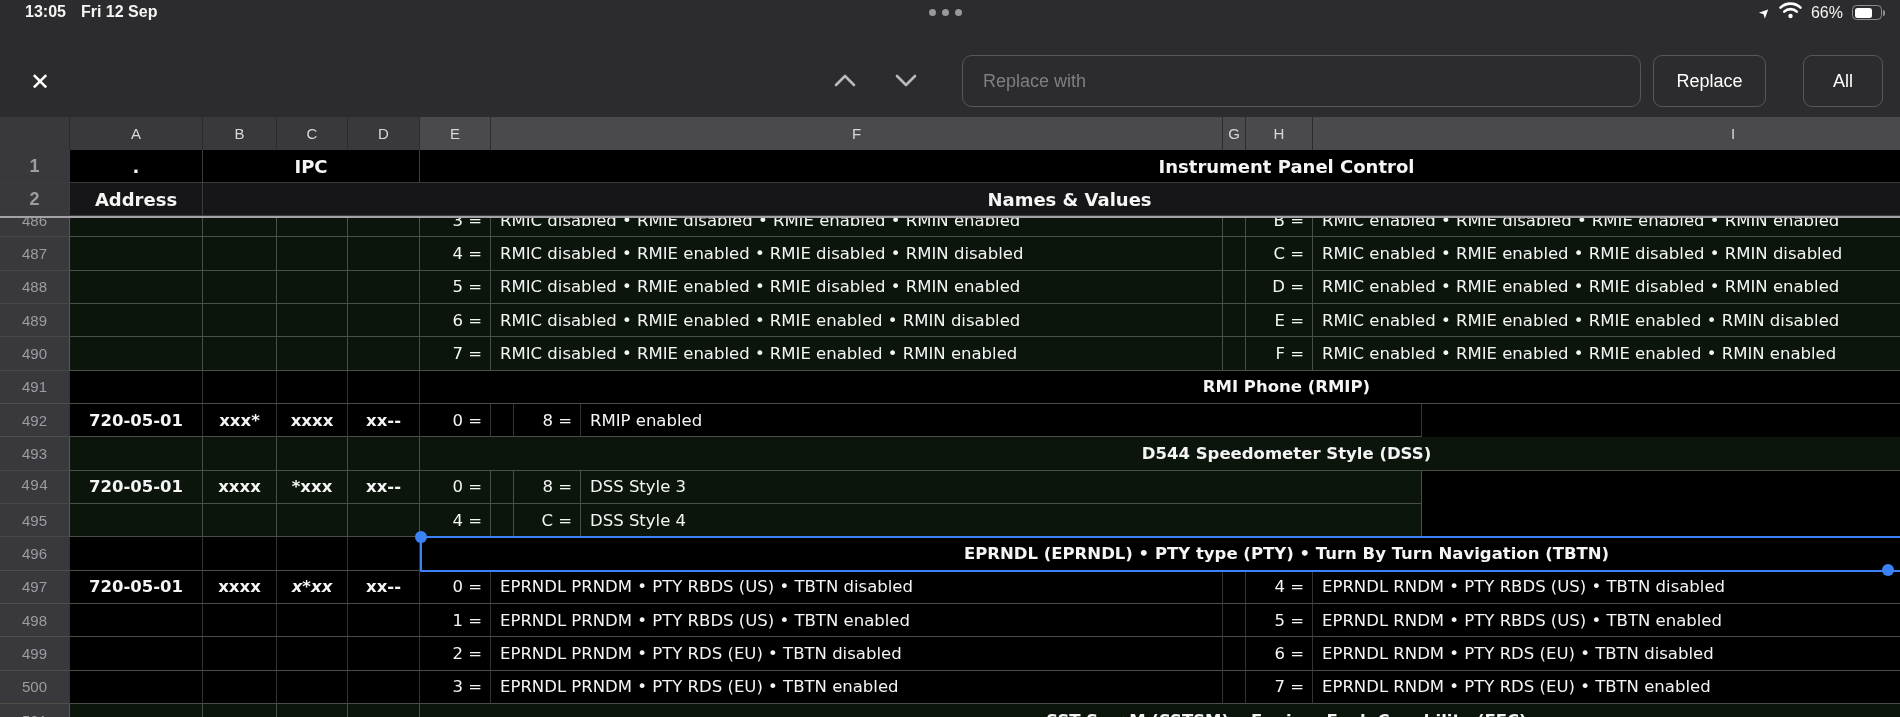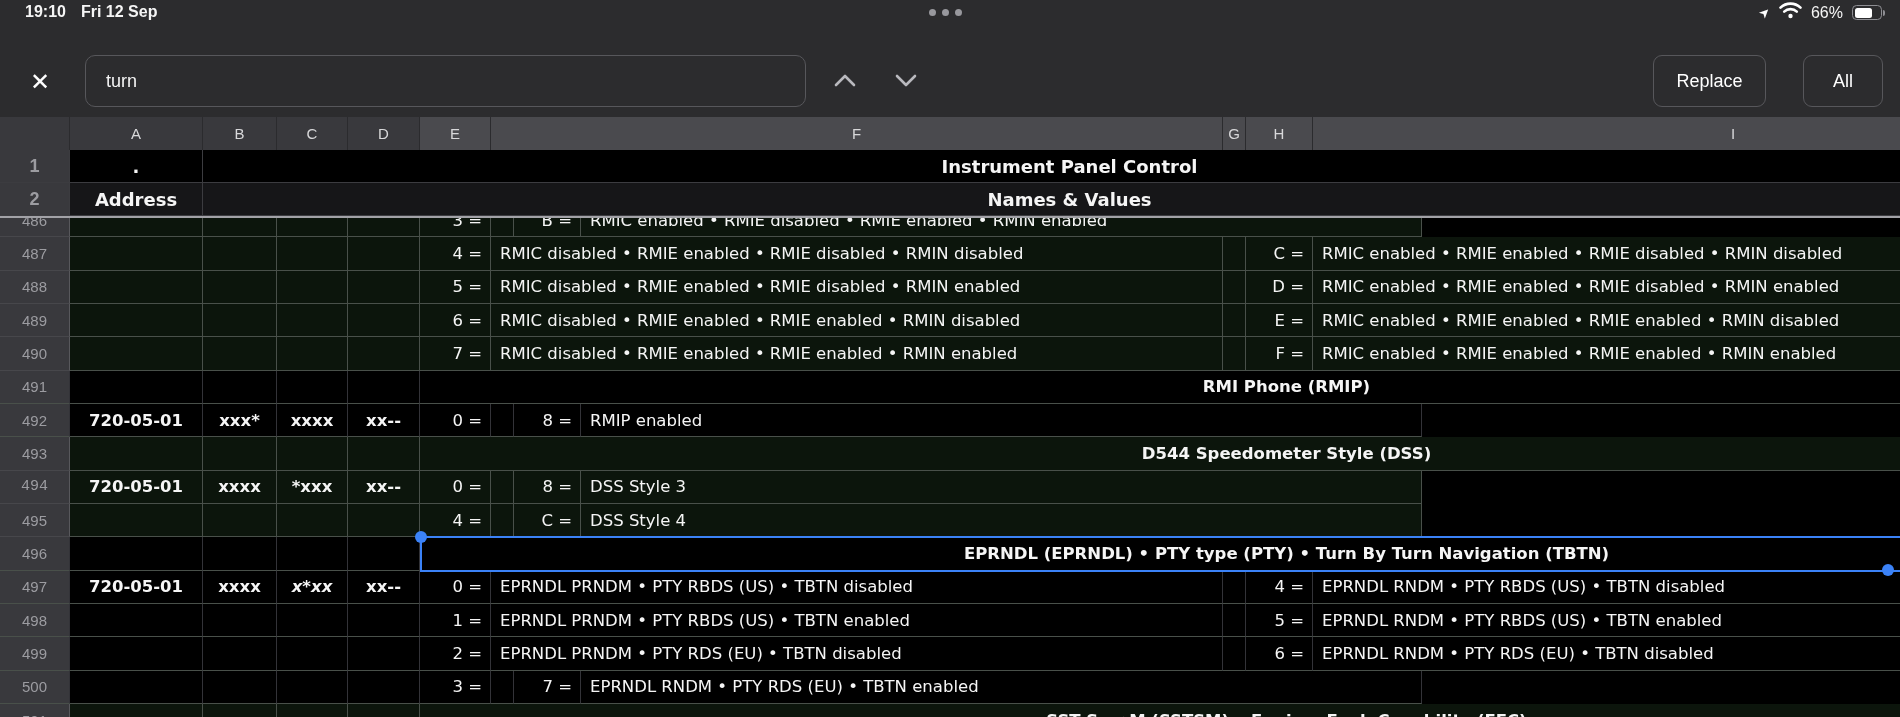--- a/index.html
+++ b/index.html
@@ -78,21 +78,21 @@
   .handle.tl{left:-7px;top:-7px;}
   .handle.br{left:1460px;top:26px;}
 </style>
 </head>
 <body>
 
 <div class="screen">
 
   <div class="status-bar">
     <div class="status-left">
-      <span class="status-time">19:10</span>
+      <span class="status-time">13:05</span>
       <span class="status-date">Fri 12 Sep</span>
     </div>
     <div class="status-center">
       <span class="dot"></span>
       <span class="dot"></span>
       <span class="dot"></span>
     </div>
     <div class="status-right">
       <span class="loc-icon">➤</span>
       <span>
@@ -105,33 +105,33 @@
       <span>66%</span>
       <span class="battery">
         <span class="fill"></span>
         <span class="nub"></span>
       </span>
     </div>
   </div>
 
   <div class="find-bar">
     <button class="close-btn">✕</button>
-    <div class="field search-field">
-      <span>turn</span>
-    </div>
     <button class="chev-btn prev-btn">
       <svg width="24" height="15" viewBox="0 0 24 15">
           <polyline points="3,12 12,3 21,12" fill="none" stroke="#b9b9be" stroke-width="2.6" stroke-linecap="round" stroke-linejoin="round"></polyline>
         </svg>
     </button>
     <button class="chev-btn next-btn">
       <svg width="24" height="15" viewBox="0 0 24 15">
           <polyline points="3,3 12,12 21,3" fill="none" stroke="#b9b9be" stroke-width="2.6" stroke-linecap="round" stroke-linejoin="round"></polyline>
         </svg>
     </button>
+    <div class="field replace-field">
+      <span class="placeholder">Replace with</span>
+    </div>
     <button class="bar-btn replace-btn">Replace</button>
     <button class="bar-btn all-btn">All</button>
   </div>
 
   <div class="sheet">
     <div class="col-headers" id="colHeaders">
         <div class="col-h" style="flex: 0 0 70px;"></div>
         <div class="col-h" style="flex: 0 0 133px;">A</div>
         <div class="col-h" style="flex: 0 0 74px;">B</div>
         <div class="col-h" style="flex: 0 0 71px;">C</div>
@@ -139,38 +139,40 @@
         <div class="col-h sel" style="flex: 0 0 71px;">E</div>
         <div class="col-h sel" style="flex: 0 0 732px;">F</div>
         <div class="col-h sel" style="flex: 0 0 23px;">G</div>
         <div class="col-h sel" style="flex: 0 0 67px;">H</div>
         <div class="col-h sel" style="flex: 0 0 841px;">I</div>
       </div>
     <div class="frozen" id="frozenRows">
         <div class="row r1">
           <div class="cell gut" style="flex: 0 0 70px;">1</div>
           <div class="cell c-center bold" style="flex: 0 0 133px;">.</div>
+          <div class="cell c-center bold" style="flex: 0 0 217px;">IPC</div>
           <div class="cell c-center bold" style="flex: 0 0 1734px;">Instrument Panel Control</div>
         </div>
         <div class="row r2">
           <div class="cell gut" style="flex: 0 0 70px;">2</div>
           <div class="cell c-center bold" style="flex: 0 0 133px;">Address</div>
           <div class="cell c-center bold" style="flex: 0 0 1734px;">Names &amp; Values</div>
         </div>
       </div>
     <div class="divider"></div>
     <div class="data-viewport">
       <div class="rows" id="dataRows">
           <div class="row green">
             <div class="cell gut" style="flex: 0 0 70px;">486</div>
             <div class="cell c-center bold" style="flex: 0 0 133px;"></div>
             <div class="cell c-center bold" style="flex: 0 0 74px;"></div>
             <div class="cell c-center bold" style="flex: 0 0 71px;"></div>
             <div class="cell c-center bold" style="flex: 0 0 72px;"></div>
             <div class="cell c-right" style="flex: 0 0 71px;">3 =</div>
+            <div class="cell c-left" style="flex: 0 0 732px;">RMIC disabled • RMIE disabled • RMIE enabled • RMIN enabled</div>
             <div class="cell " style="flex: 0 0 23px;"></div>
             <div class="cell c-right" style="flex: 0 0 67px;">B =</div>
             <div class="cell c-left" style="flex: 0 0 841px;">RMIC enabled • RMIE disabled • RMIE enabled • RMIN enabled</div>
           </div>
           <div class="row green">
             <div class="cell gut" style="flex: 0 0 70px;">487</div>
             <div class="cell c-center bold" style="flex: 0 0 133px;"></div>
             <div class="cell c-center bold" style="flex: 0 0 74px;"></div>
             <div class="cell c-center bold" style="flex: 0 0 71px;"></div>
             <div class="cell c-center bold" style="flex: 0 0 72px;"></div>
@@ -313,20 +315,21 @@
             <div class="cell c-right" style="flex: 0 0 67px;">6 =</div>
             <div class="cell c-left" style="flex: 0 0 841px;">EPRNDL RNDM • PTY RDS (EU) • TBTN disabled</div>
           </div>
           <div class="row black">
             <div class="cell gut" style="flex: 0 0 70px;">500</div>
             <div class="cell c-center bold" style="flex: 0 0 133px;"></div>
             <div class="cell c-center bold" style="flex: 0 0 74px;"></div>
             <div class="cell c-center bold" style="flex: 0 0 71px;"></div>
             <div class="cell c-center bold" style="flex: 0 0 72px;"></div>
             <div class="cell c-right" style="flex: 0 0 71px;">3 =</div>
+            <div class="cell c-left" style="flex: 0 0 732px;">EPRNDL PRNDM • PTY RDS (EU) • TBTN enabled</div>
             <div class="cell " style="flex: 0 0 23px;"></div>
             <div class="cell c-right" style="flex: 0 0 67px;">7 =</div>
             <div class="cell c-left" style="flex: 0 0 841px;">EPRNDL RNDM • PTY RDS (EU) • TBTN enabled</div>
           </div>
           <div class="row green">
             <div class="cell gut" style="flex: 0 0 70px;">501</div>
             <div class="cell c-center bold" style="flex: 0 0 133px;"></div>
             <div class="cell c-center bold" style="flex: 0 0 74px;"></div>
             <div class="cell c-center bold" style="flex: 0 0 71px;"></div>
             <div class="cell c-center bold" style="flex: 0 0 72px;"></div>

